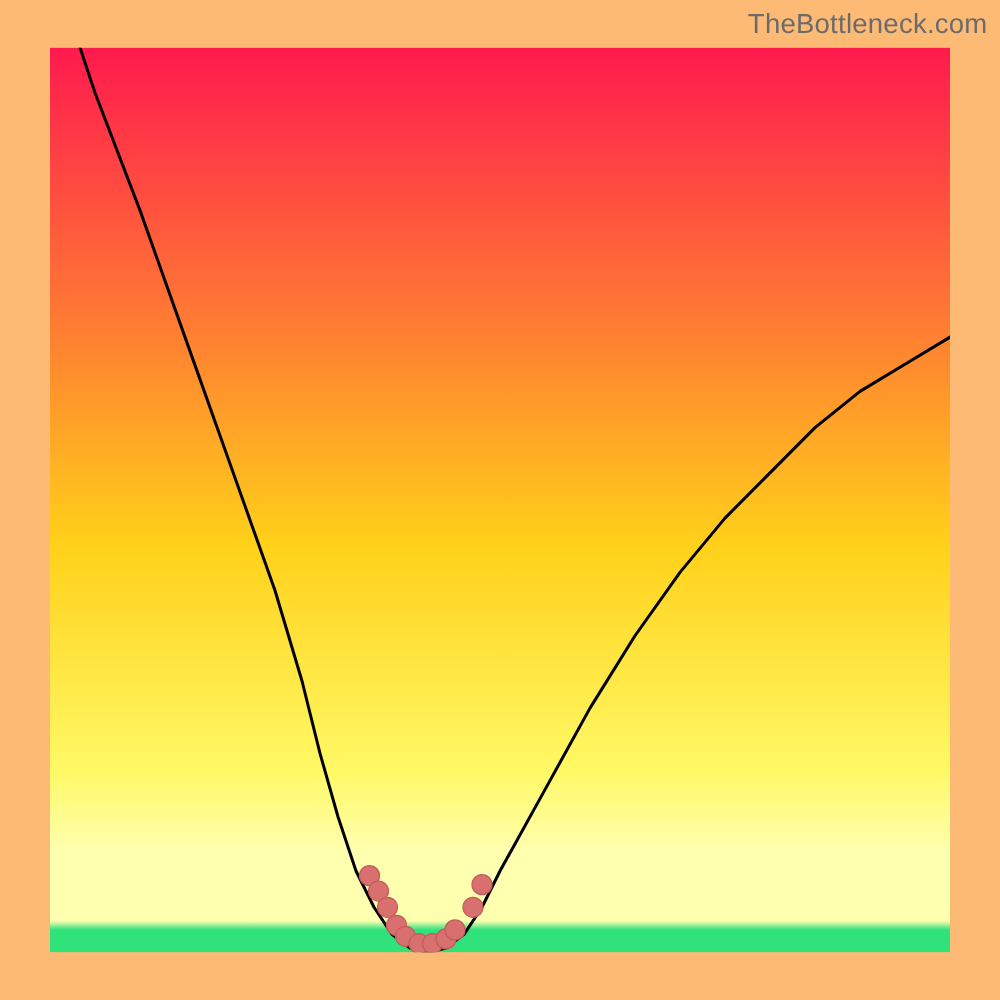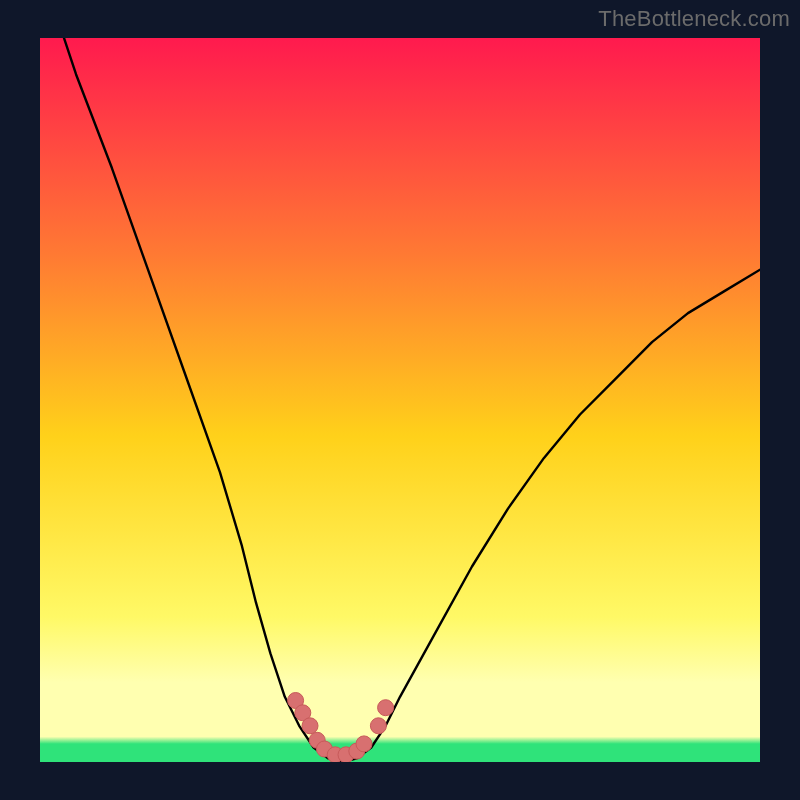--- a/index.html
+++ b/index.html
@@ -10,21 +10,21 @@
     background: #000;
     overflow: hidden;
     font-family: Arial, Helvetica, sans-serif;
   }
   .frame {
     position: absolute;
     left: 0;
     top: 0;
     width: 800px;
     height: 800px;
-    background: #0f172a;
+    background: #fdba74;
   }
   .plot {
     position: absolute;
     left: 40px;
     top: 38px;
     width: 720px;
     height: 724px;
     overflow: hidden;
   }
   .plot svg {

